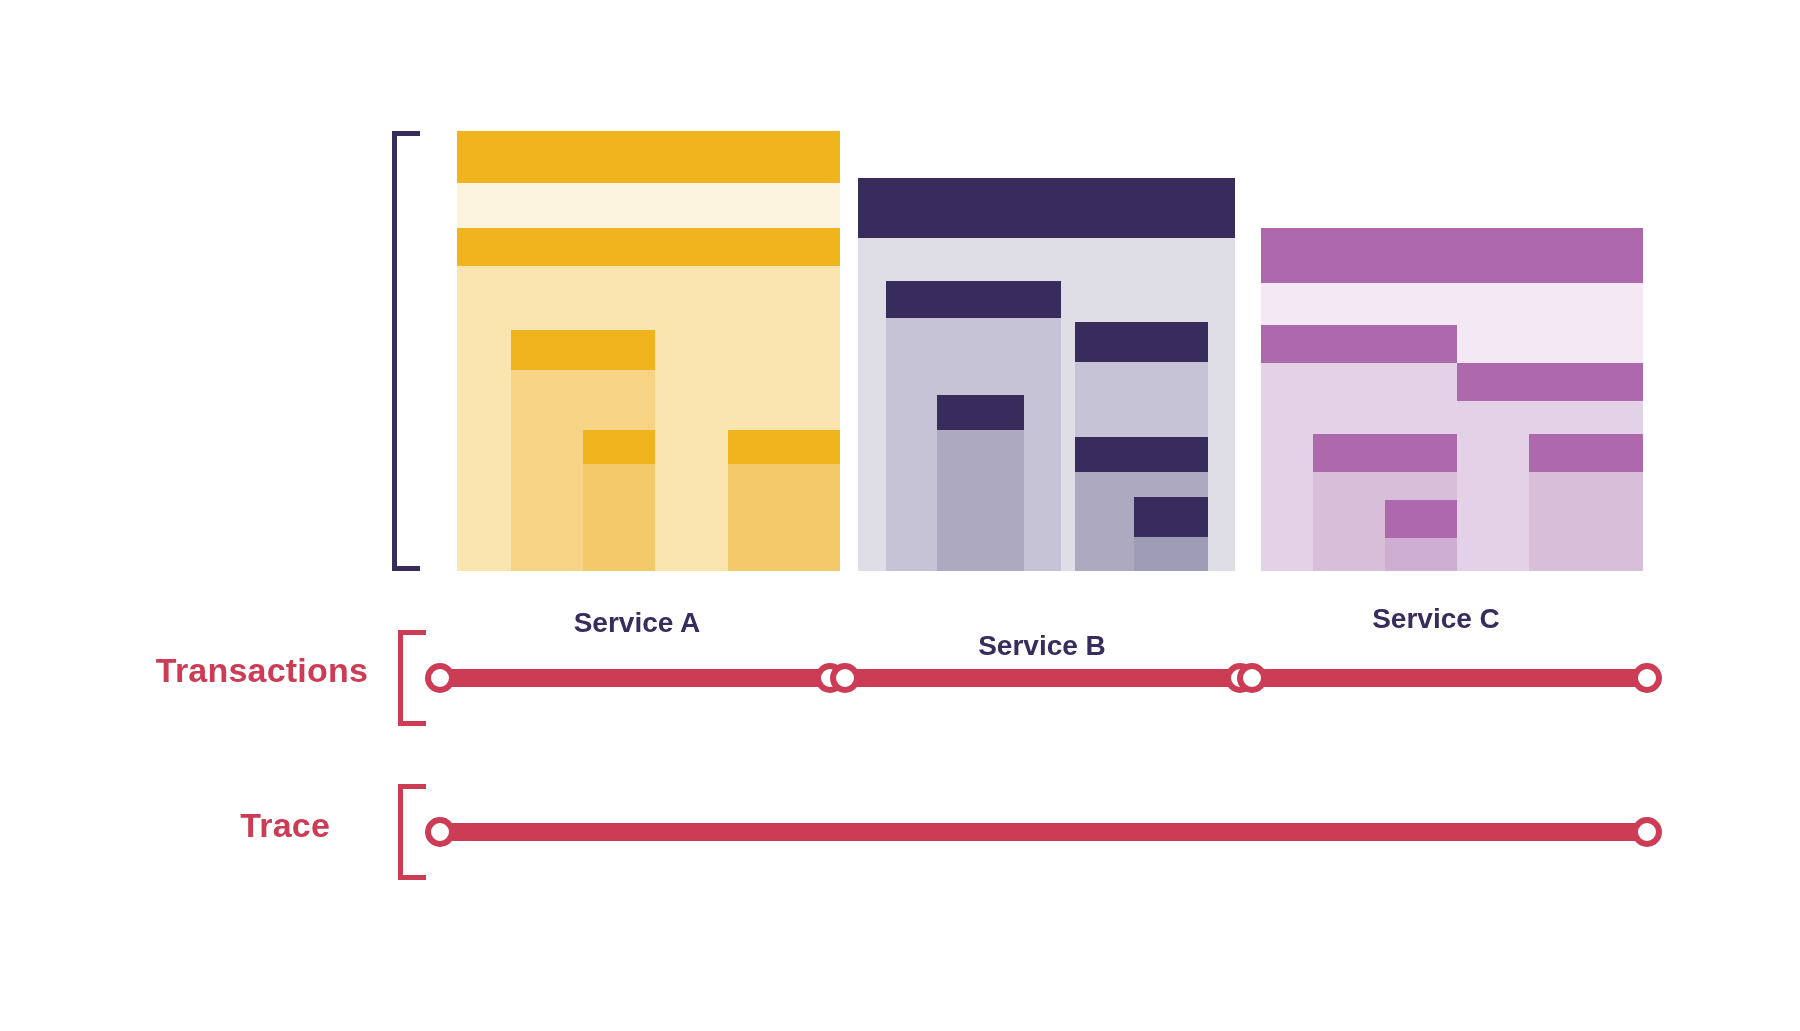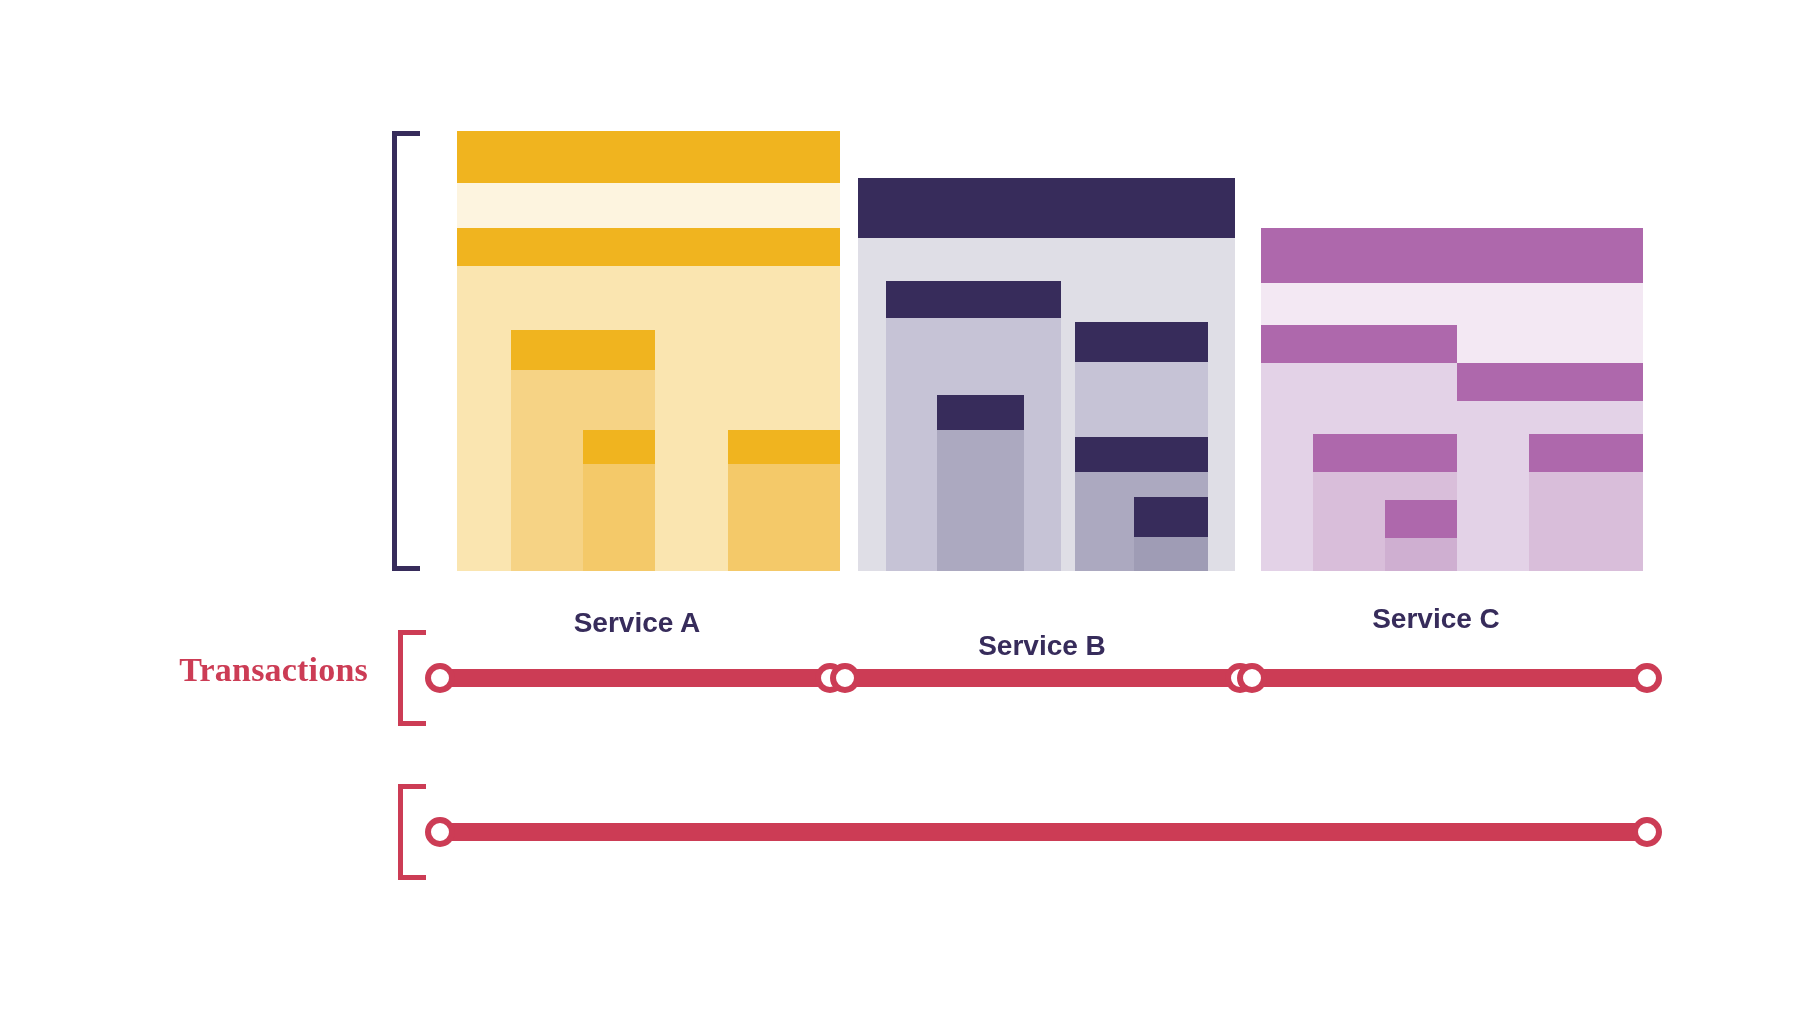--- a/index.html
+++ b/index.html
@@ -28,21 +28,20 @@
     left: 0; width: 330px;
     top: 362px;
     font-size: 34px;
     color: #372C5B;
   }
   .label-transactions {
     left: 0; width: 368px;
     top: 651px;
     font-size: 34px;
     color: #CC3C55;
-    font-family: Liberation Serif, serif;
   }
   .label-trace {
     left: 0; width: 330px;
     top: 806px;
     font-size: 34px;
     color: #CC3C55;
   }
 
   
   .bracket {
@@ -104,20 +103,21 @@
   }
 </style>
 </head>
 <body>
 
 <div id="stage">
 
 
   <div class="row-label label-transactions">Transactions</div>
 
+  <div class="row-label label-trace">Trace</div>
 
   <div class="bracket bracket-spans"></div>
   <div class="bracket-red bracket-tx"></div>
   <div class="bracket-red bracket-tr"></div>
 
   <div id="spans-area">
       <div class="span-panel">
         <div class="span-box" style="left: 457px; top: 131px; width: 383px; height: 440px;">
           <div class="body" style="background: rgb(253, 244, 223); top: 0px; height: 440px;"></div>
           <div class="band" style="background: rgb(240, 180, 31); height: 52px;"></div>

